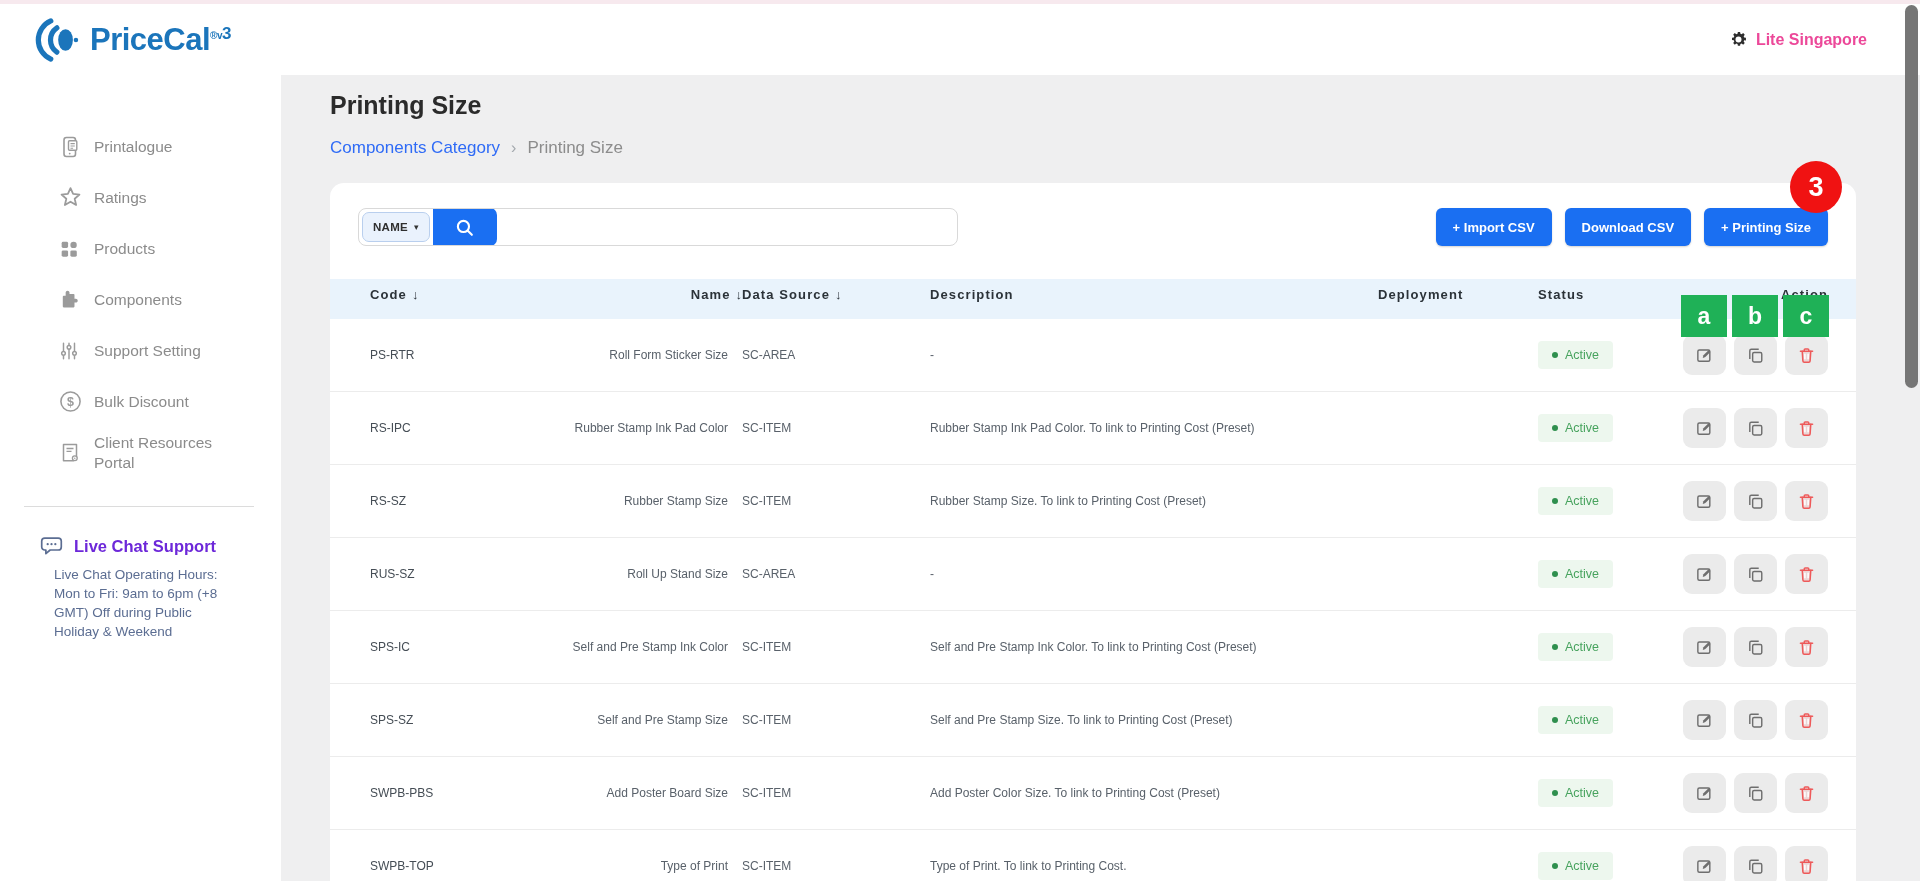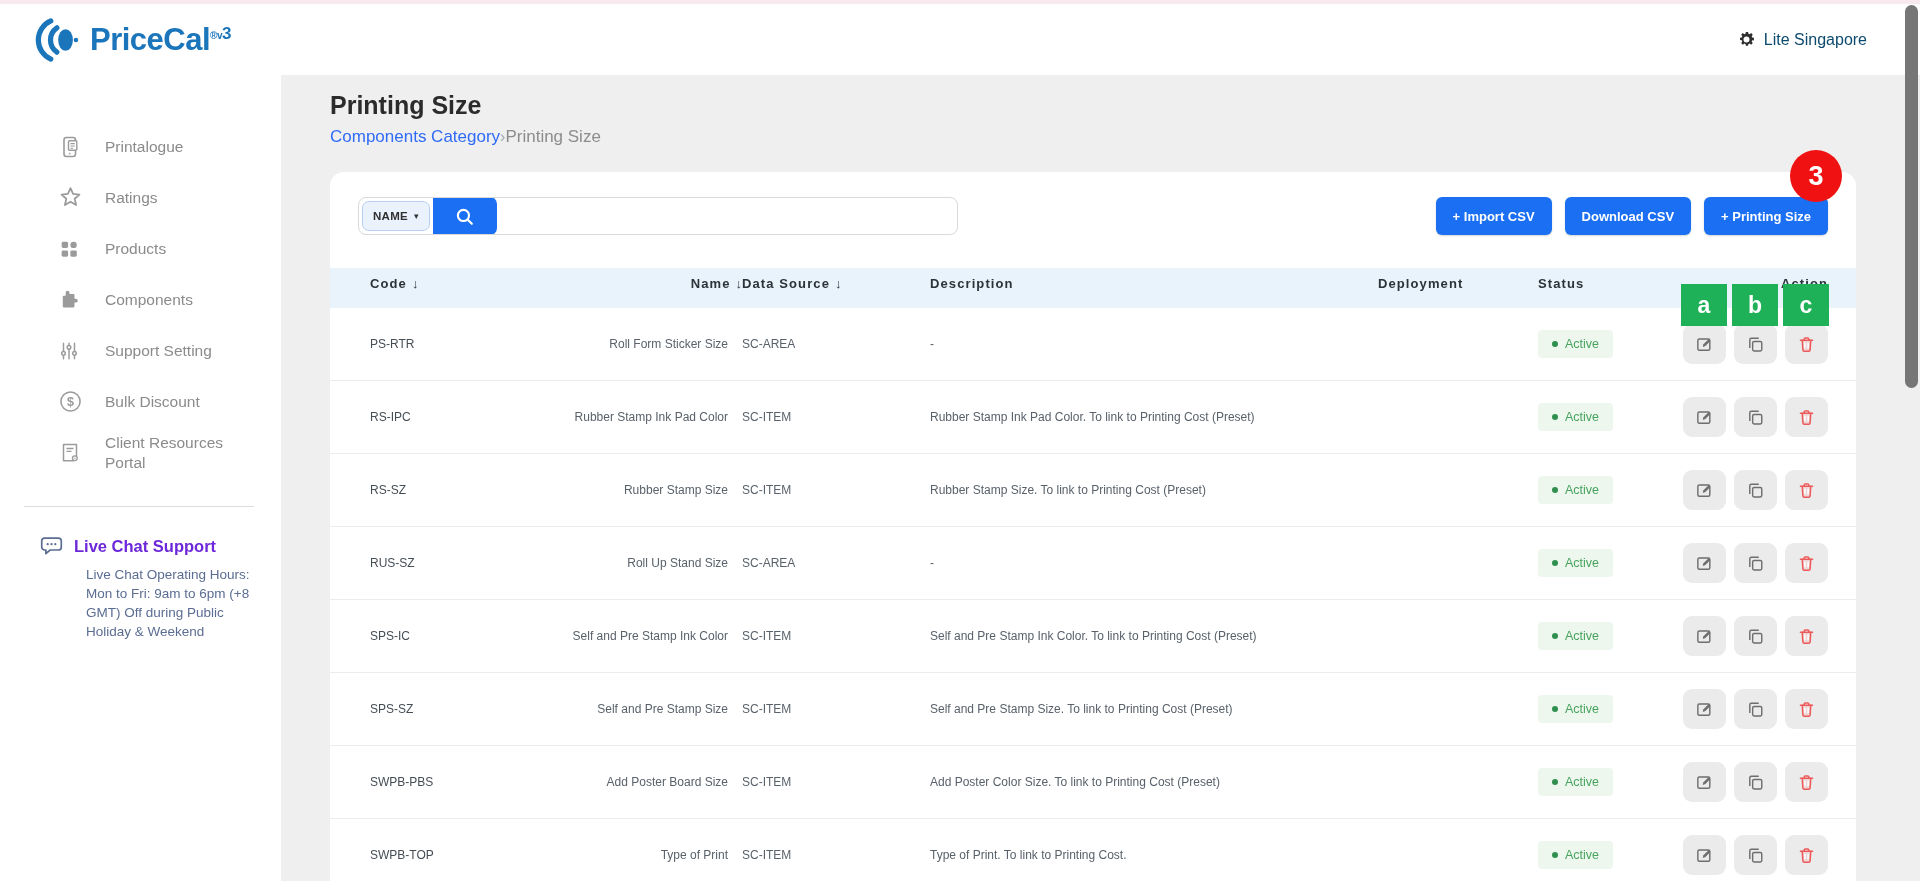--- a/index.html
+++ b/index.html
@@ -11,39 +11,39 @@
   .top-strip { height:4px; width:100%; background:#f7e9ee; }
 
   
   .topbar { position:absolute; left:0; top:4px; width:100%; height:71px; background:#fff;
             display:flex; align-items:center; padding:0 53px 0 30px; z-index:2; }
   .logo { display:flex; align-items:center; gap:8px; cursor:pointer; }
   .logo-text { font-size:31px; font-weight:bold; color:var(--brand-blue); letter-spacing:-0.5px; }
   .logo-sup { font-size:10px; vertical-align:super; color:var(--brand-blue); font-weight:bold; }
   .logo-sup-big { font-size:17px; vertical-align:super; color:var(--brand-blue); font-weight:bold; }
   .region { margin-left:auto; display:flex; align-items:center; gap:8px; cursor:pointer; }
-  .region-label { font-size:16px; font-weight:400; color:#0c4a6e; }
+  .region-label { font-size:16px; font-weight:700; color:#ec4899; }
 
   
   .sidebar { position:absolute; left:0; top:75px; width:281px; bottom:0; background:#fff; }
   .side-nav { padding-top:46px; }
   .nav-item { display:flex; align-items:center; min-height:51px; padding-left:58px; cursor:pointer; }
   .nav-item .nav-ic { width:26px; height:26px; color:#9b9b9b; flex:0 0 26px; display:flex; align-items:center; }
-  .nav-item .nav-label { margin-left:21px; font-size:15.5px; color:#8b8b8b; width:136px; line-height:20px; }
+  .nav-item .nav-label { margin-left:10px; font-size:15.5px; color:#8b8b8b; width:136px; line-height:20px; }
   .side-divider { margin:28px 0 0 24px; width:230px; border-top:1px solid #dcdcdc; }
   .support { margin:26px 0 0 38px; }
   .support-head { display:flex; align-items:center; gap:9px; }
   .support-title { font-size:16.5px; font-weight:bold; color:#6d28d9; }
-  .support-text { margin:5px 0 0 48px; width:186px; font-size:13.5px; line-height:19px; color:#5b6d92; }
+  .support-text { margin:5px 0 0 16px; width:186px; font-size:13.5px; line-height:19px; color:#5b6d92; }
 
   
   .content { position:absolute; left:281px; top:75px; right:0; bottom:0;
              background:var(--content-bg); padding:16px 0 0 49px; }
   .page-title { font-size:25px; font-weight:bold; color:#2b2b2b; }
-  .breadcrumb { margin-top:7px; display:flex; align-items:center; font-size:17px; }
+  .breadcrumb { margin-top:18px; display:flex; align-items:center; gap:11px; font-size:17px; }
   .bc-link { color:var(--link-blue); cursor:pointer; }
   .bc-sep { color:#a3a8ae; font-size:16px; }
   .bc-current { color:#8c8c8c; }
 
   .card { margin-top:25px; width:1526px; height:760px; background:#fff; border-radius:14px; }
   .toolbar { display:flex; align-items:center; justify-content:space-between; padding:25px 28px 17px 28px; }
   .search-group { width:600px; height:38px; background:#fff; border:1px solid #d9d9d9;
                   border-radius:8px; display:flex; align-items:center; overflow:hidden; }
   .filter-chip { margin:3px; height:30px; display:flex; align-items:center; gap:6px; padding:0 10px;
                  background:var(--chip-bg); border:1px solid #b9cfee; border-radius:7px; cursor:pointer; }

